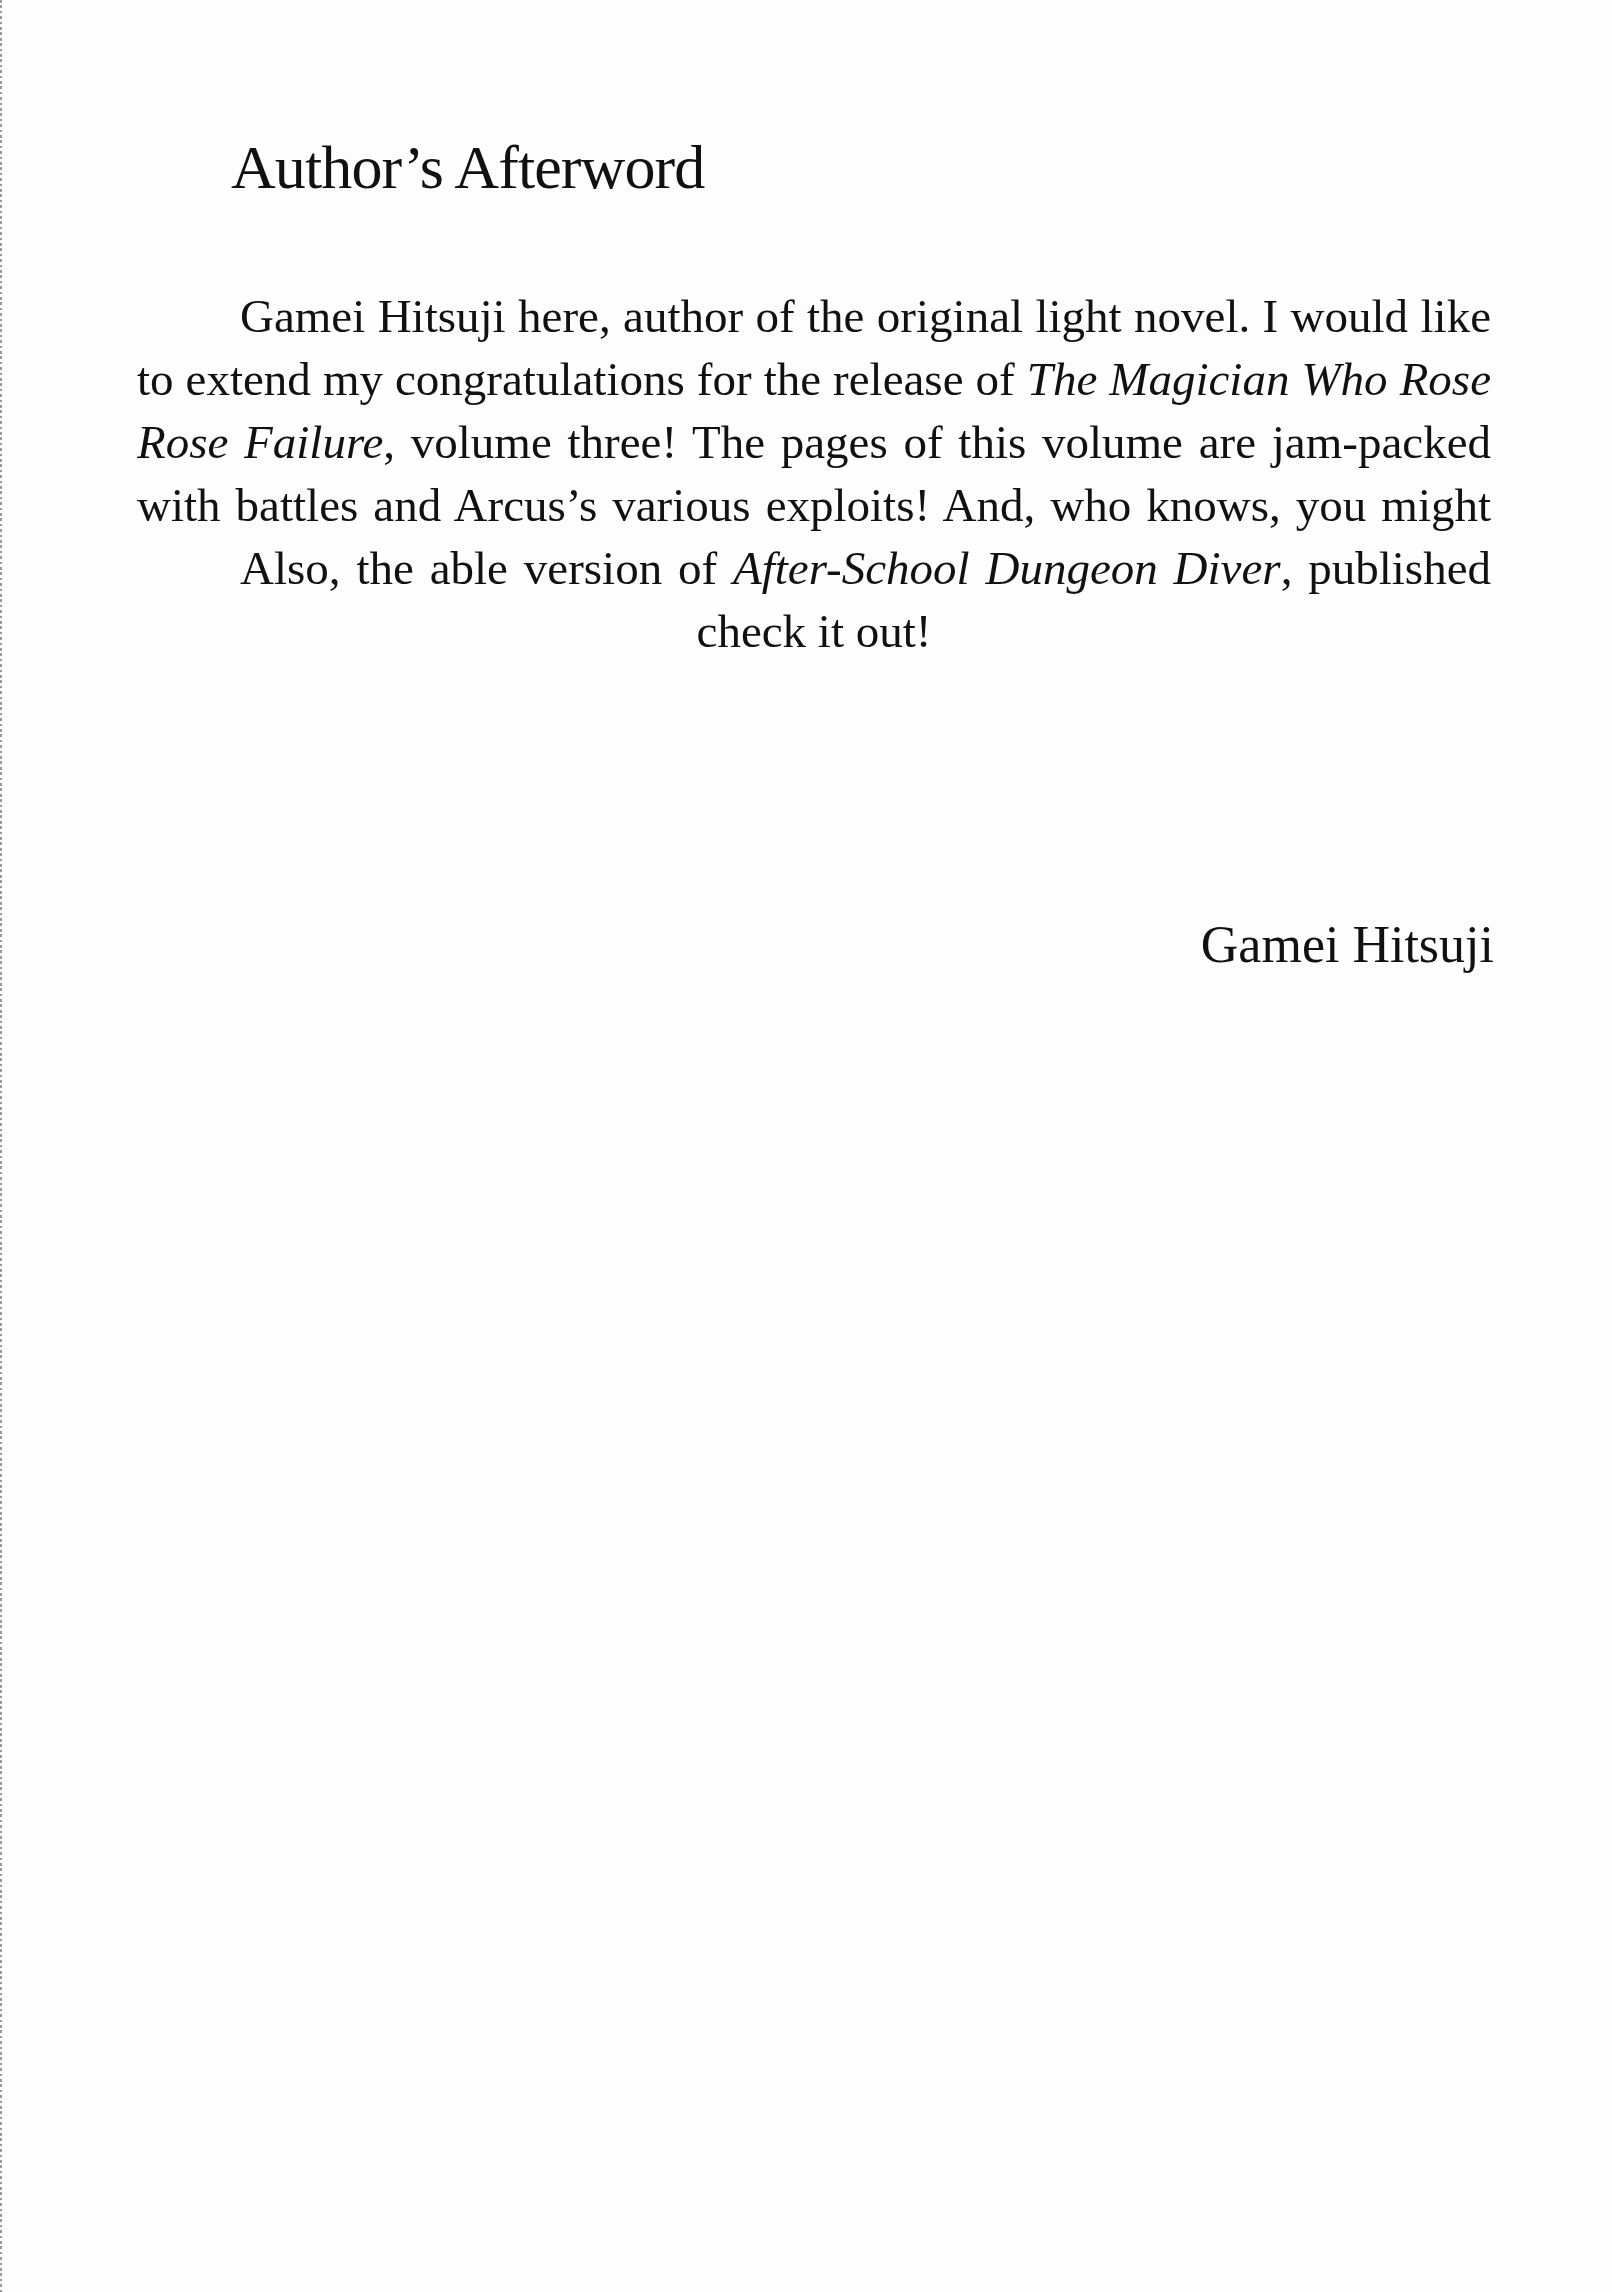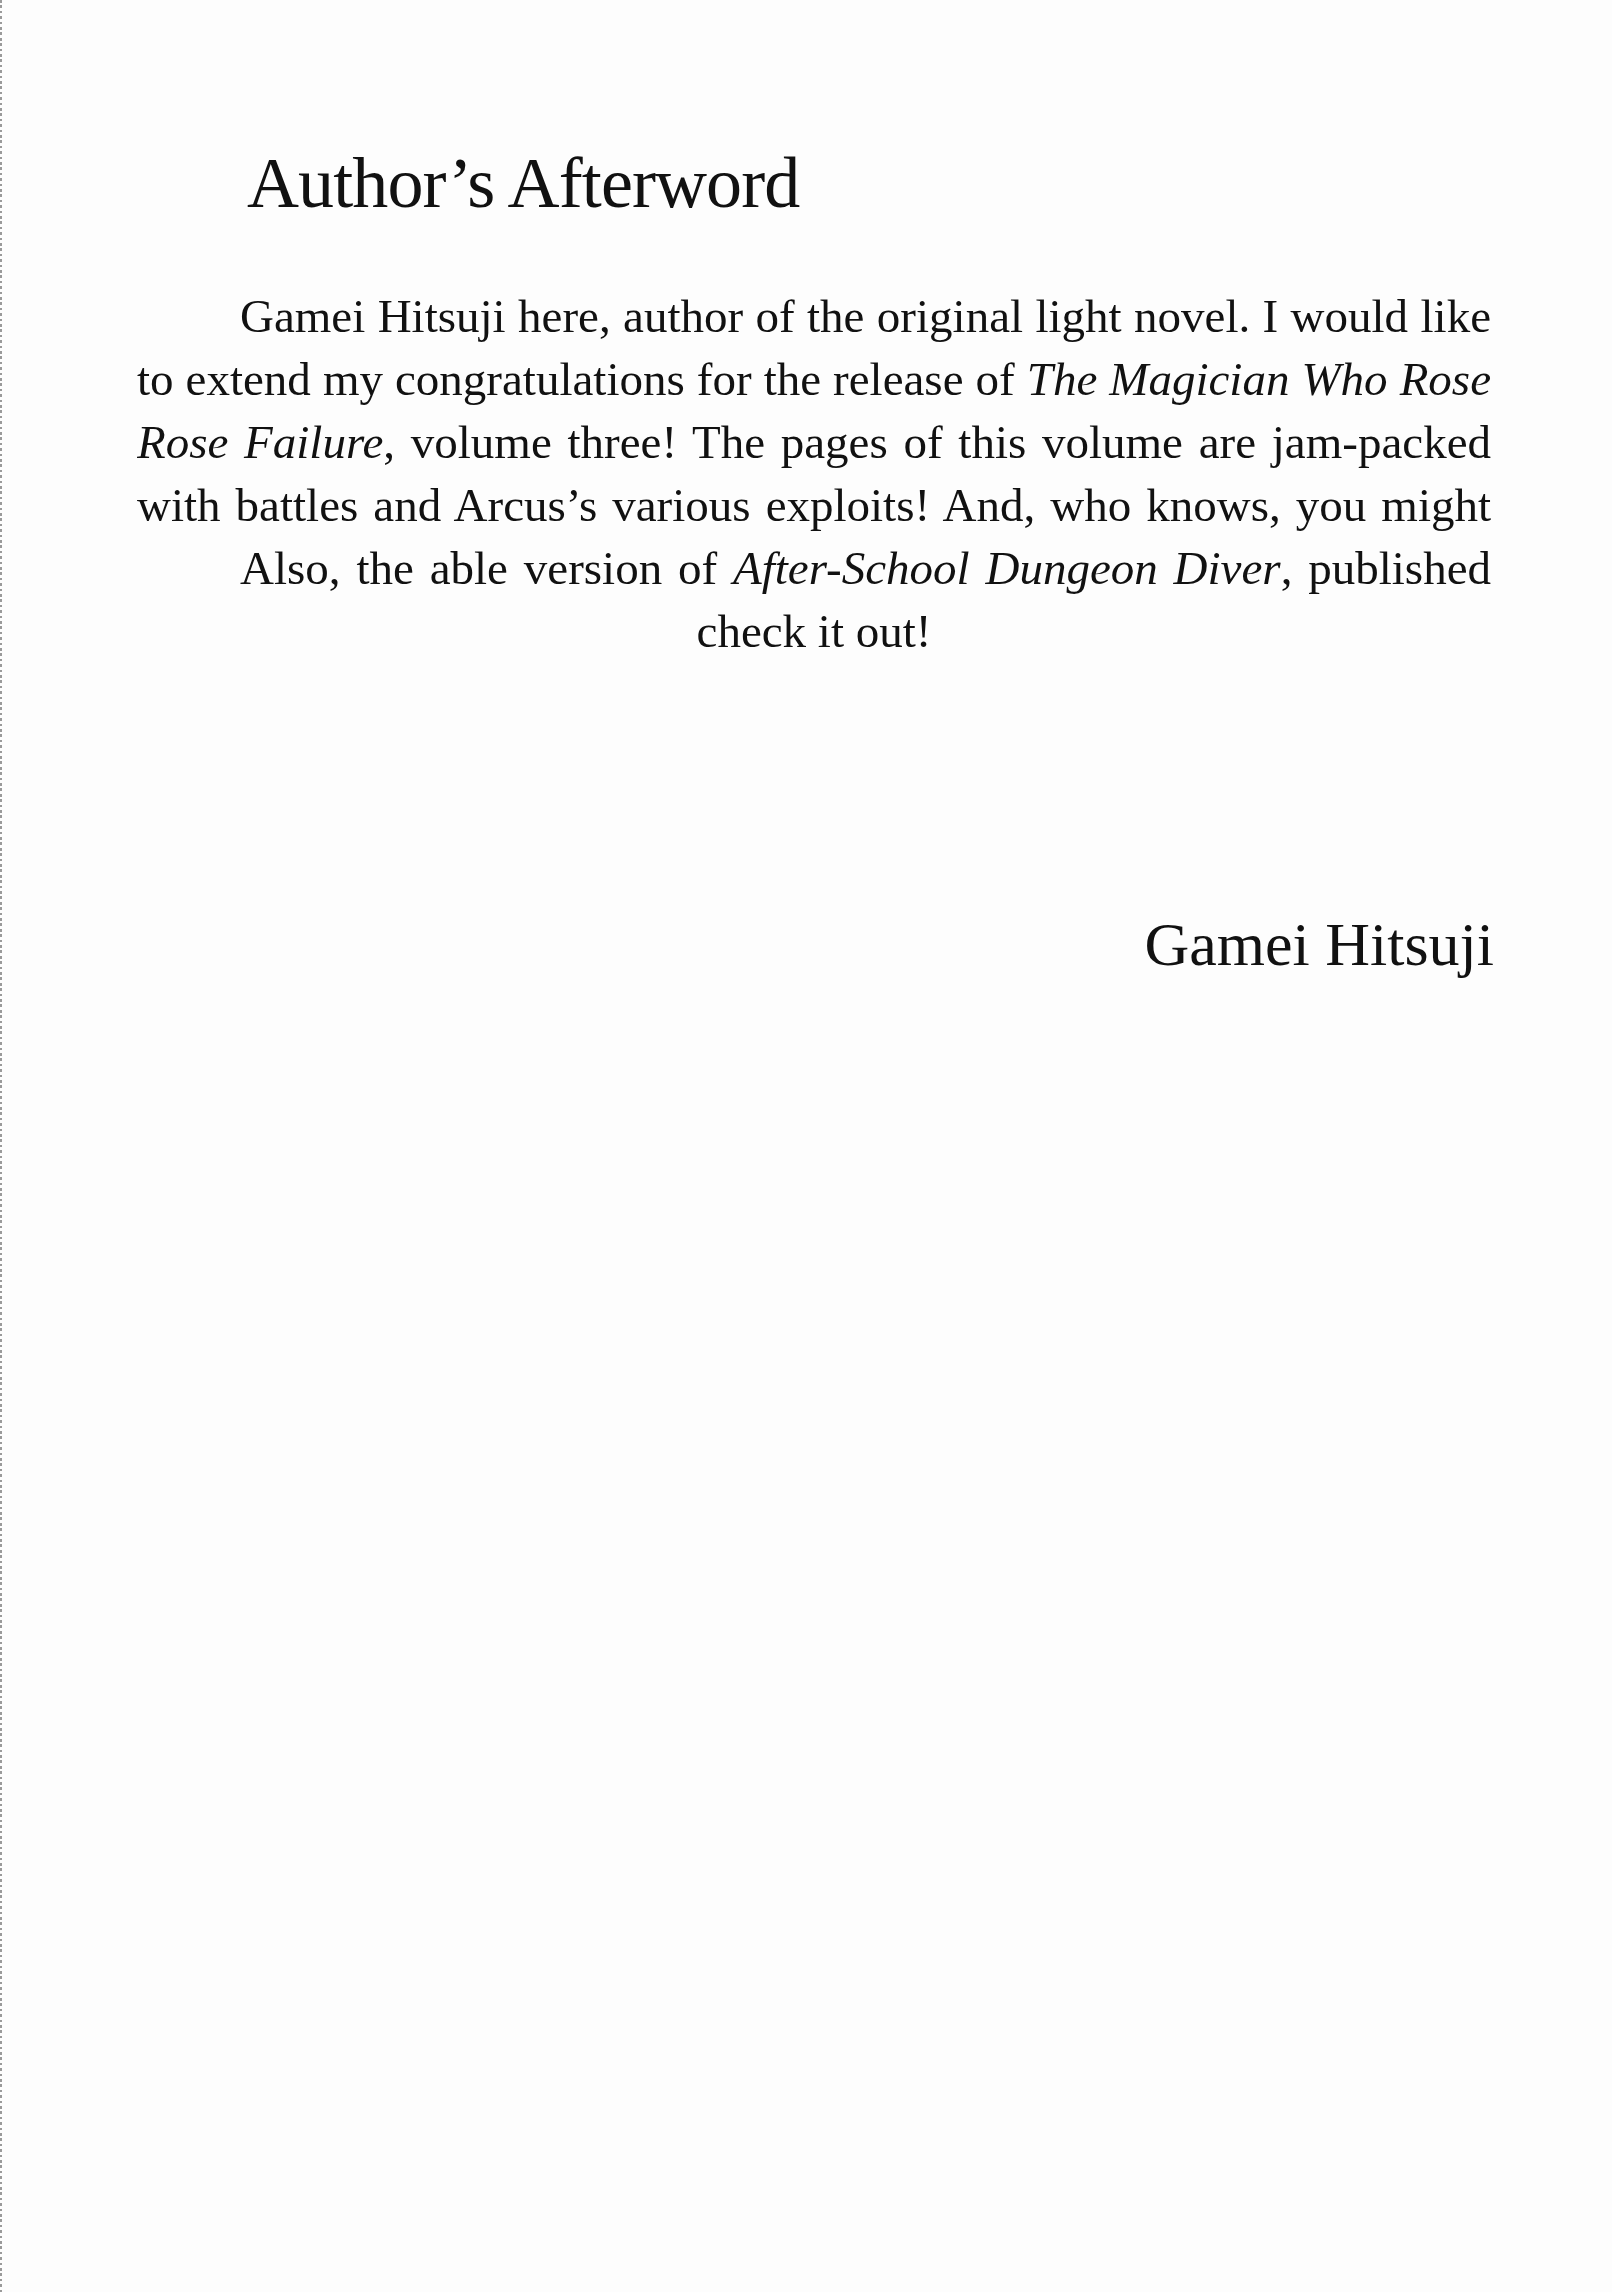--- a/index.html
+++ b/index.html
@@ -8,35 +8,35 @@
     background: #fdfdfd; position: relative;
     font-family: "Liberation Serif", "DejaVu Serif", serif;
     color: #111;
   }
   .edge {
     position: absolute; left: 0; top: 0; bottom: 0; width: 1.8px;
     background-image: repeating-linear-gradient(to bottom, #9a9a9a 0 2.7px, transparent 2.7px 5.4px);
   }
   .title {
     position: absolute; left: 231px; top: 109px;
-    font-size: 72px; line-height: 116px; margin: 16px; font-weight: normal;
+    font-size: 62px; line-height: 116px; margin: 0; font-weight: normal;
     letter-spacing: -0.9px; white-space: nowrap;
   }
   .body {
     position: absolute; left: 137px; top: 285px; width: 1354px;
     font-size: 47px; line-height: 63px;
   }
   .line { display: block; height: 63px; white-space: nowrap; }
   .line.j { text-align: justify; text-align-last: justify; white-space: normal; overflow: hidden; }
   .line.indent { padding-left: 103px; }
   .line.ragged { text-align: center; }
   i { font-style: italic; }
   .signature {
     position: absolute; right: 119px; top: 913px;
-    font-size: 62px; line-height: 63px; white-space: nowrap;
+    font-size: 52px; line-height: 63px; white-space: nowrap;
   }
   .flat { font-family: "DejaVu Sans", sans-serif; font-size: 39px; margin: 0 16px 0 1.8px; }
 </style>
 </head>
 <body>
 
 <div class="edge"></div>
 
 <h1 class="title">Author’s Afterword</h1>
 

